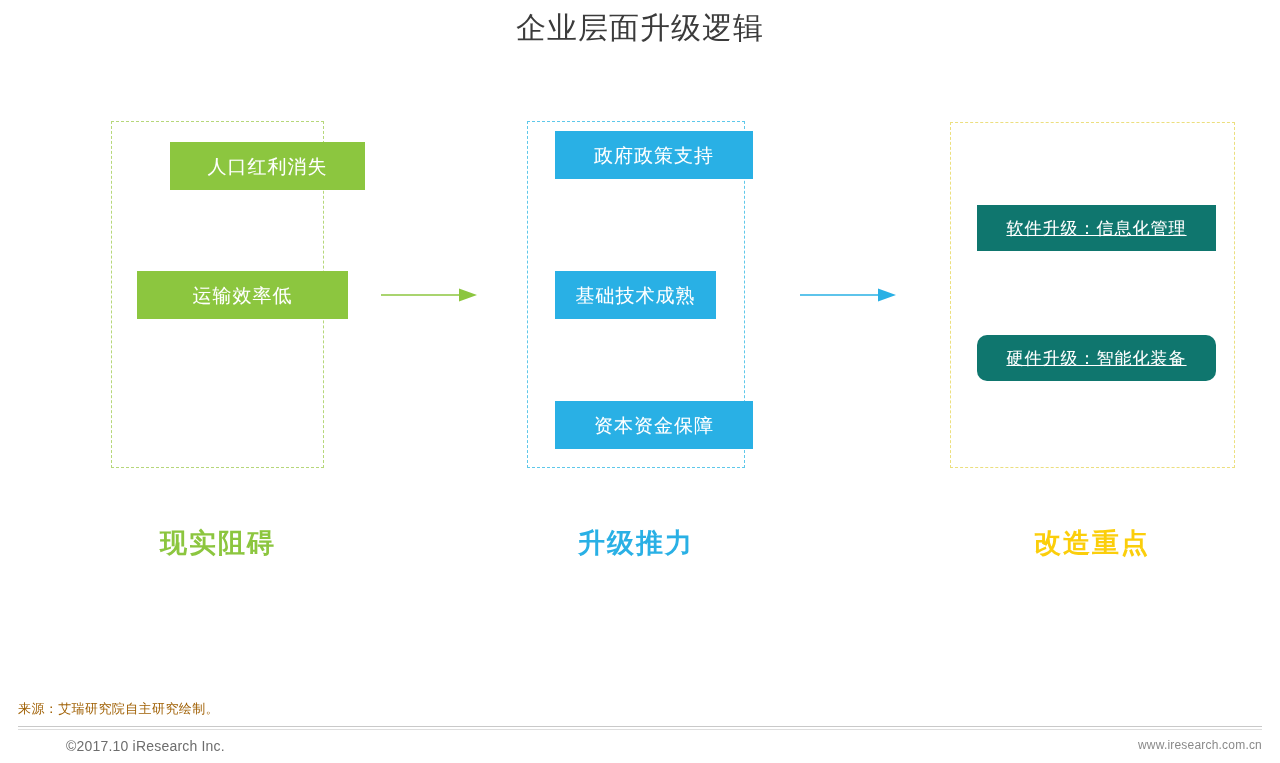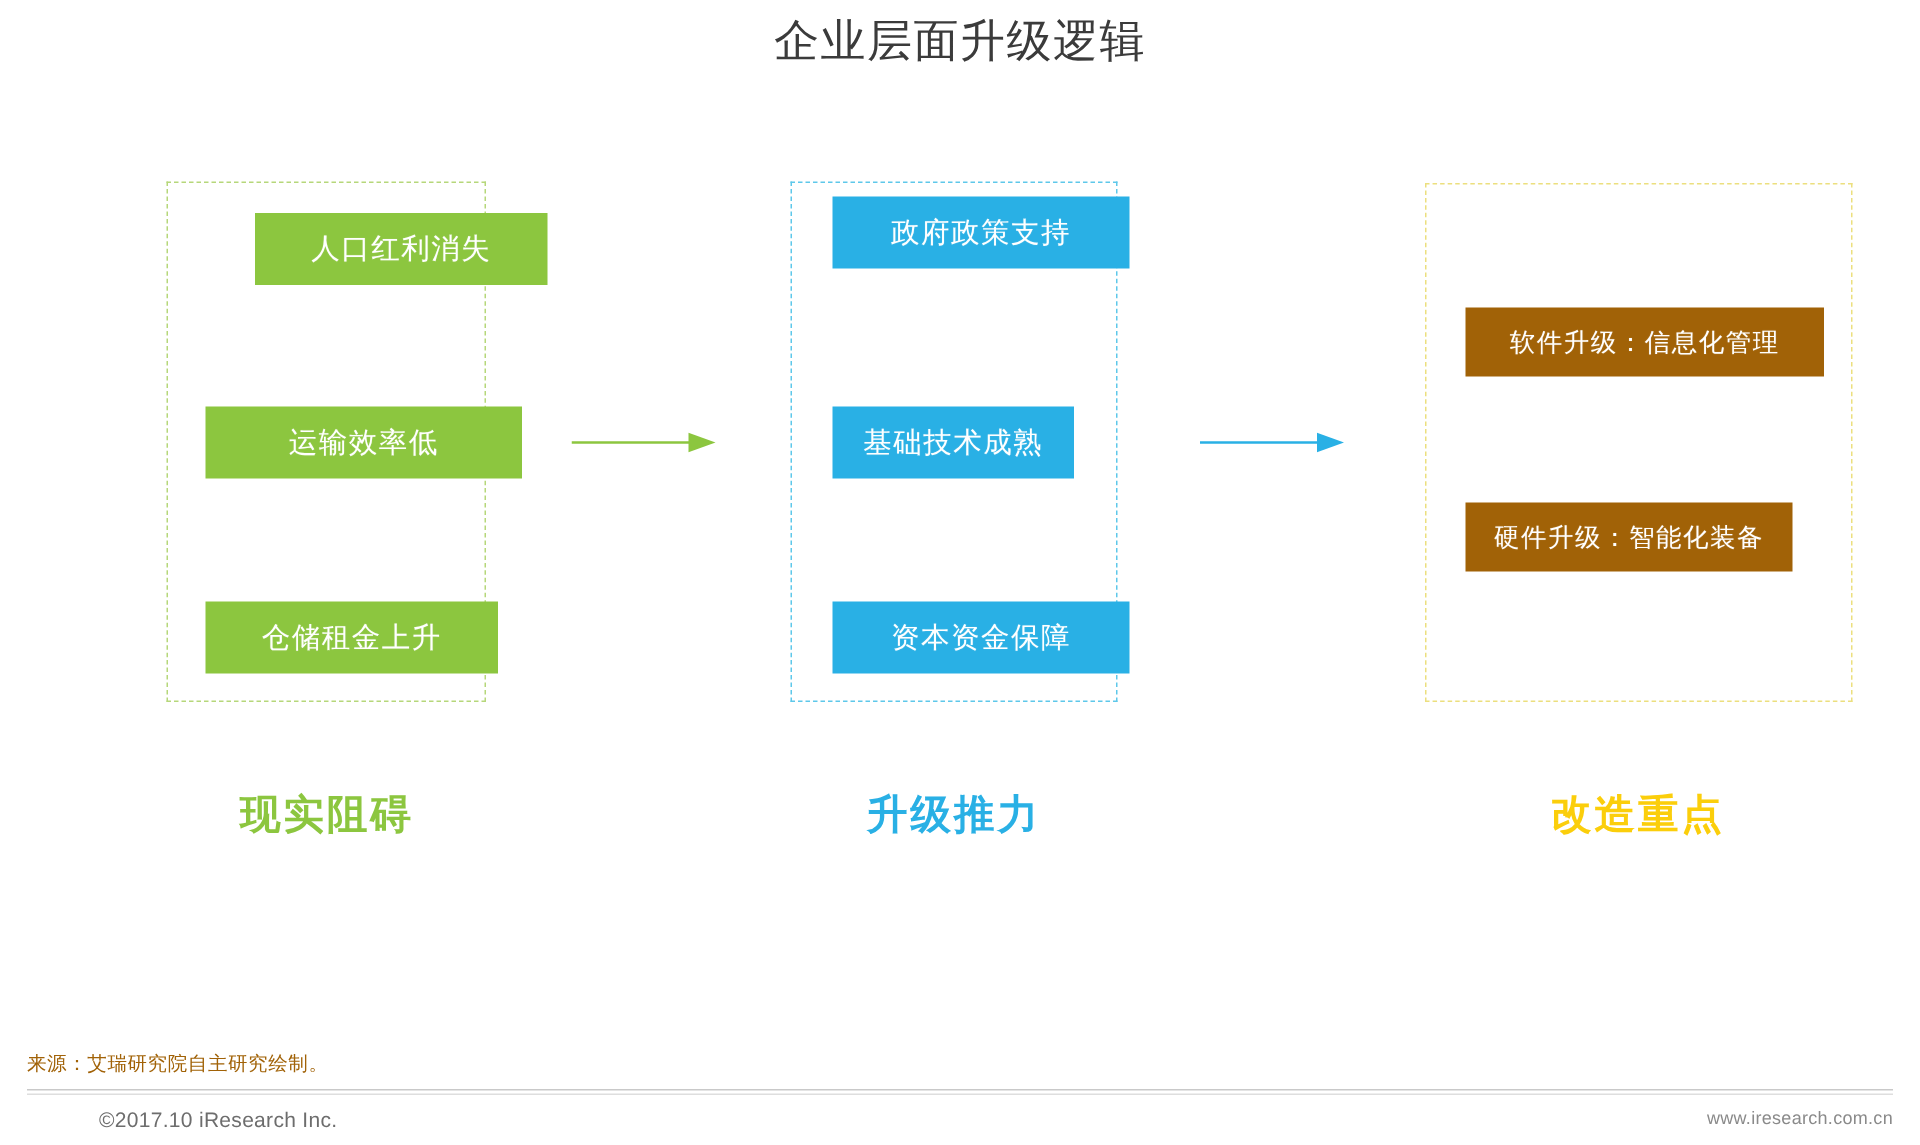--- a/index.html
+++ b/index.html
@@ -79,23 +79,23 @@
   #col-2 { left: 527px; top: 121px; width: 218px; height: 347px; }
   #col-2 .col-frame { border-color: #5ec8ea; }
   #col-2 .item-box { background: #29b0e5; }
   #col-2 .box-0 { left: 28px; top: 10px;  width: 198px; height: 48px; }
   #col-2 .box-1 { left: 28px; top: 150px; width: 161px; height: 48px; }
   #col-2 .box-2 { left: 28px; top: 280px; width: 198px; height: 48px; }
 
   
   #col-3 { left: 950px; top: 122px; width: 285px; height: 346px; }
   #col-3 .col-frame { border-color: #ecdf7e; }
-  #col-3 .item-box { background: #a16207; font-size: 17px; }
+  #col-3 .item-box { background: #0f766e; font-size: 17px; text-decoration: underline; }
   #col-3 .box-0 { left: 27px; top: 83px;  width: 239px; height: 46px; }
-  #col-3 .box-1 { left: 27px; top: 213px; width: 218px; height: 46px; }
+  #col-3 .box-1 { left: 27px; top: 213px; width: 239px; height: 46px; border-radius: 10px; }
 
   
   .arrow {
     position: absolute;
     top: 285px;
     width: 97px;
     height: 20px;
   }
   #arrow-1 { left: 381px; }
   #arrow-2 { left: 800px; }
@@ -161,21 +161,20 @@
 </head>
 <body>
 
 <div class="chart-title">企业层面升级逻辑</div>
 
 <div class="column" id="col-1">
   <div class="col-frame"></div>
   <div class="col-boxes">
     <div class="item-box box-0">人口红利消失</div>
     <div class="item-box box-1">运输效率低</div>
-    <div class="item-box box-2">仓储租金上升</div>
   </div>
 </div>
 
 <div class="arrow" id="arrow-1">
   <svg width="97" height="20" viewBox="0 0 97 20" xmlns="http://www.w3.org/2000/svg">
     <line x1="0" y1="10" x2="82" y2="10" stroke="#8cc63f" stroke-width="1.6"></line>
     <polygon points="78,3.5 96,10 78,16.5" fill="#8cc63f"></polygon>
   </svg>
 </div>
 

